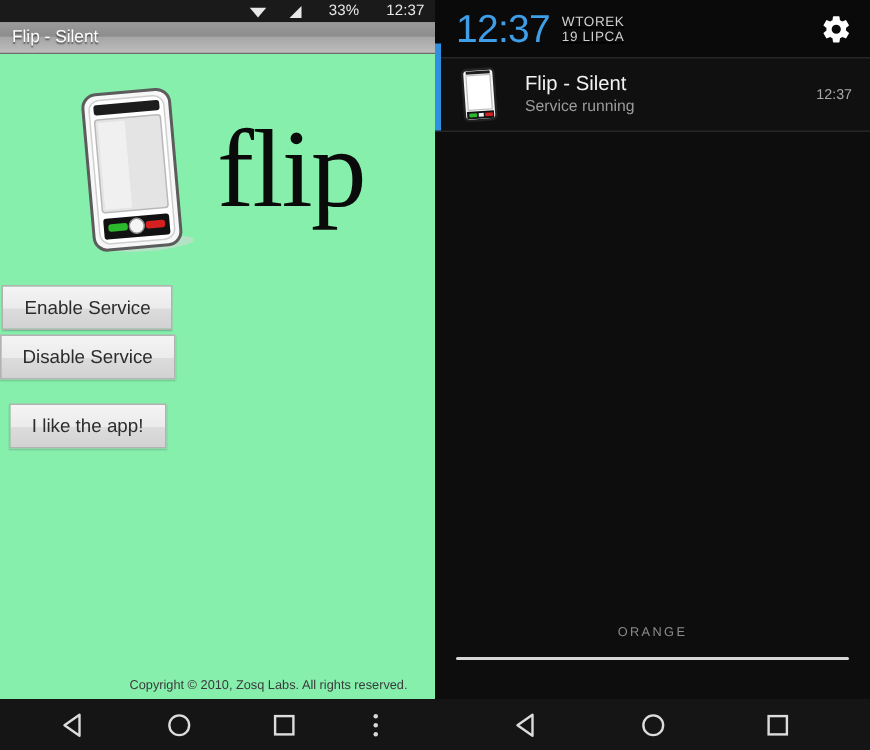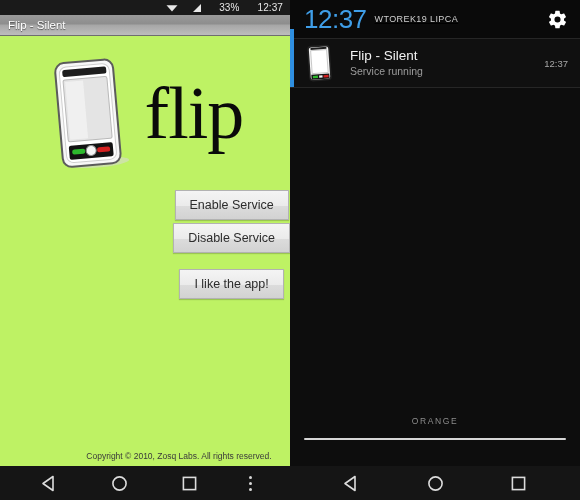--- a/index.html
+++ b/index.html
@@ -25,21 +25,21 @@
   .sb-clock{margin-left:4px;}
 
   .titlebar{
     height:21px;
     background:linear-gradient(to bottom,#9a9a9a 0%,#8d8d8d 45%,#a6a6a6 50%,#bdbdbd 100%);
     border-bottom:1px solid #6e6e6e;
     display:flex;align-items:center;padding-left:8px;box-sizing:border-box;
   }
   .titlebar span{color:#fff;font-size:11.5px;text-shadow:0 1px 1px rgba(0,0,0,.55);}
 
-  .app-body{flex:1;position:relative;display:flex;flex-direction:column;align-items:flex-end;background:#bef264;}
+  .app-body{flex:1;position:relative;display:flex;flex-direction:column;align-items:flex-start;background:#86efac;}
 
   .logo-row{display:flex;align-items:center;justify-content:center;margin-top:18px;height:120px;width:100%;}
   .logo-phone{width:86px;height:118px;position:relative;}
   .logo-word{
     font-family:"Liberation Serif","DejaVu Serif",serif;
     font-size:74px;color:#0a0a0a;line-height:.86;margin-left:12px;
     letter-spacing:-1px;
   }
 
   .btn-col{display:flex;flex-direction:column;align-items:center;margin-top:16px;}
@@ -70,21 +70,21 @@
   .dots i{width:3px;height:3px;background:#d8d8d8;border-radius:50%;display:block;}
 
   
   .right{width:290px;height:500px;position:relative;background:#0d0d0d;display:flex;flex-direction:column;}
 
   .shade-header{
     height:38px;background:#0a0a0a;display:flex;align-items:center;
     padding:0 12px 0 14px;box-sizing:border-box;
   }
   .shade-time{color:#3f9ee8;font-size:26px;font-weight:300;line-height:1;letter-spacing:-.5px;}
-  .shade-date{margin-left:8px;display:flex;flex-direction:row;line-height:1.15;text-decoration:underline;}
+  .shade-date{margin-left:8px;display:flex;flex-direction:column;line-height:1.15;text-decoration:underline;}
   .shade-date span{color:#cfcfcf;font-size:9px;letter-spacing:.4px;}
   .gear-wrap{margin-left:auto;display:flex;align-items:center;cursor:pointer;}
 
   .notif-area{flex:1;position:relative;background:#0d0d0d;}
   .notif{
     position:relative;background:#101010;height:48px;
     display:flex;align-items:center;
     border-top:1px solid #262626;border-bottom:1px solid #262626;
     cursor:pointer;
   }

